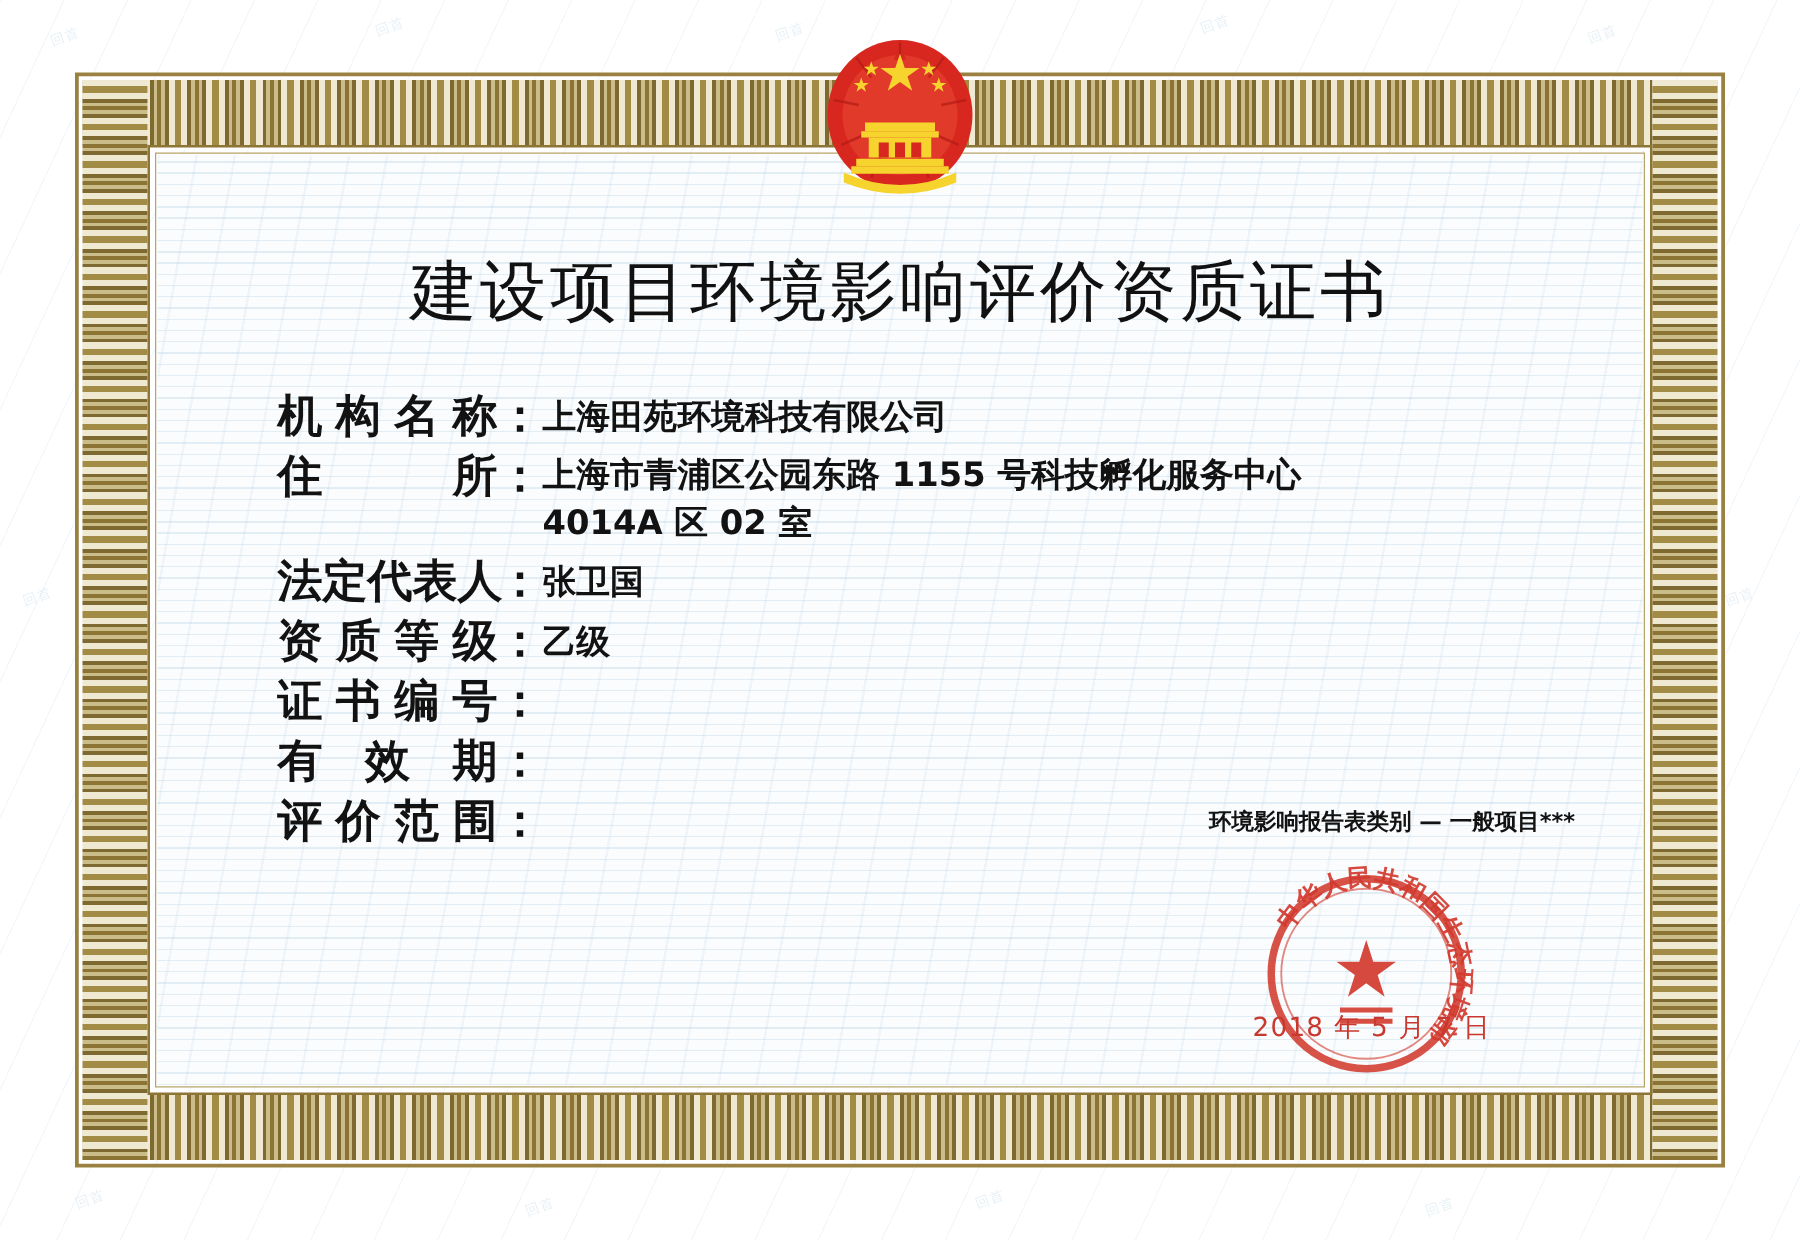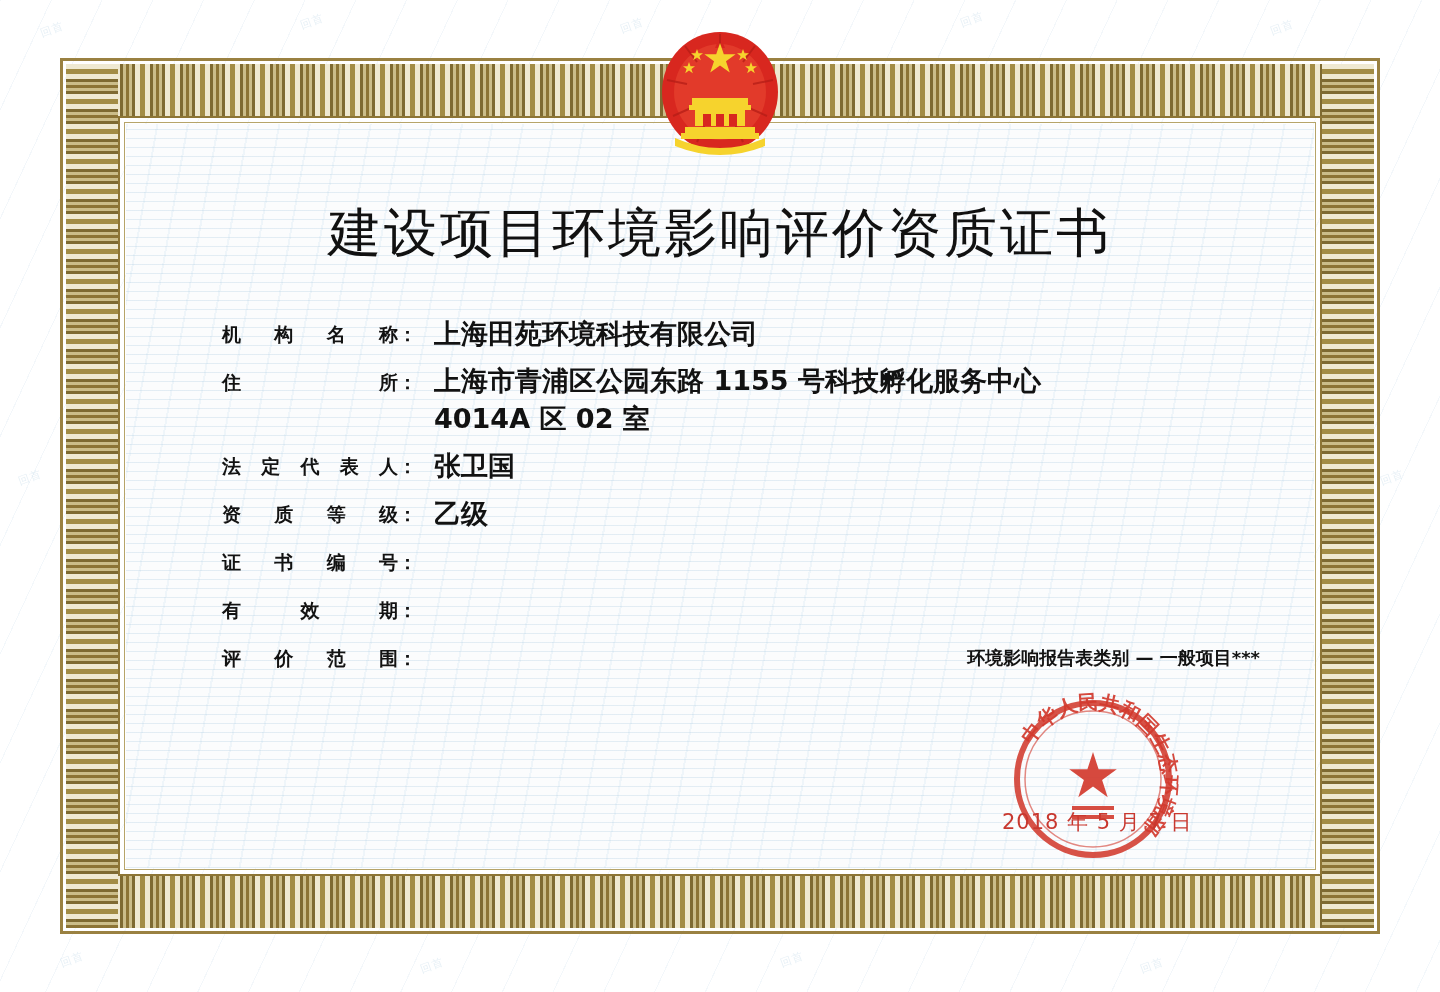--- a/index.html
+++ b/index.html
@@ -189,21 +189,21 @@
   }
   .field-row {
     display: flex;
     align-items: flex-start;
     margin-bottom: 8px;
   }
   .field-label {
     width: 212px;
     flex: 0 0 212px;
     font-family: "DejaVu Sans", "Liberation Sans", sans-serif;
-    font-size: 19px;
+    font-size: 36px;
     font-weight: bold;
     color: #121212;
     white-space: nowrap;
     line-height: 40px;
   }
   .label-spread {
     display: inline-block;
     width: 176px;
     text-align: justify;
     text-align-last: justify;

